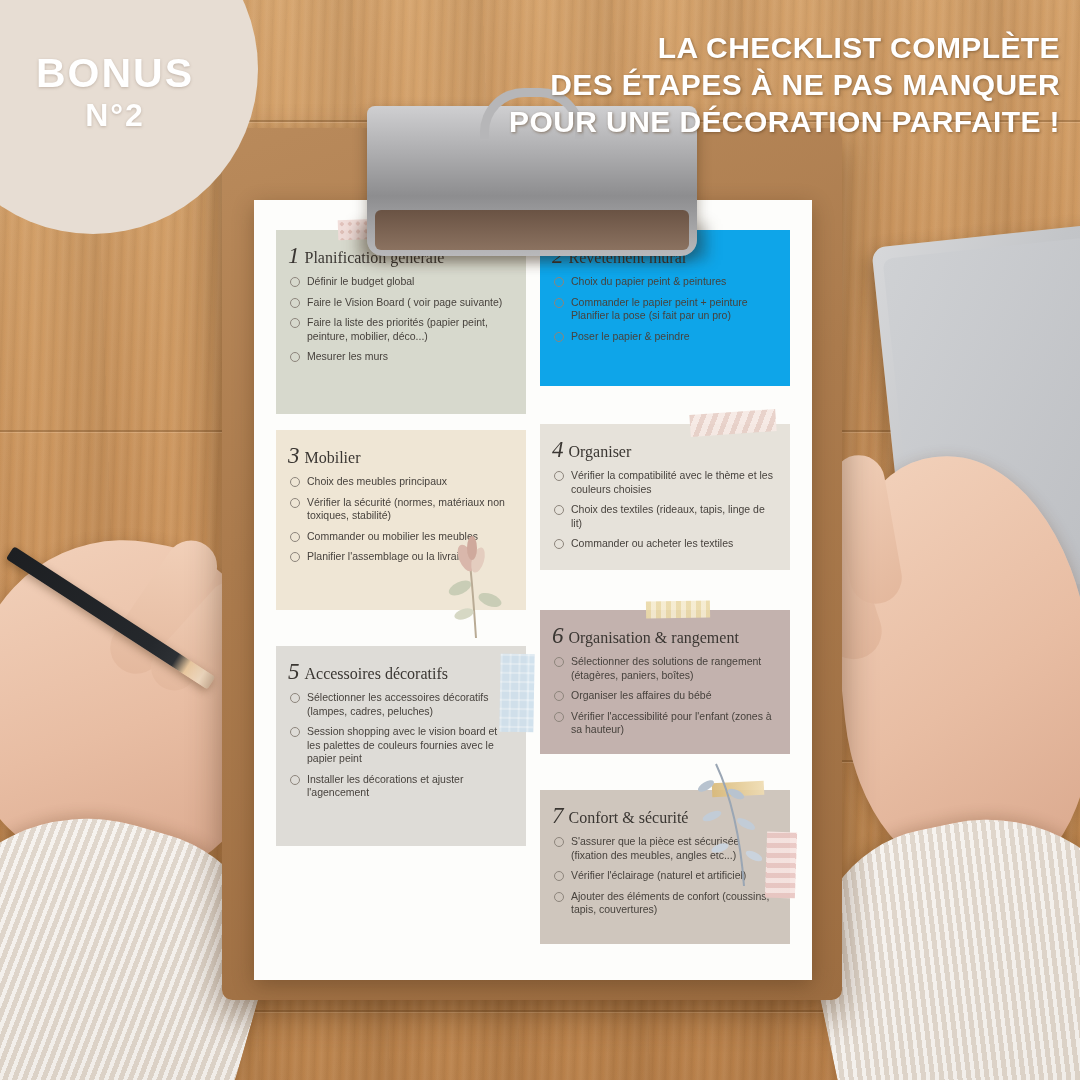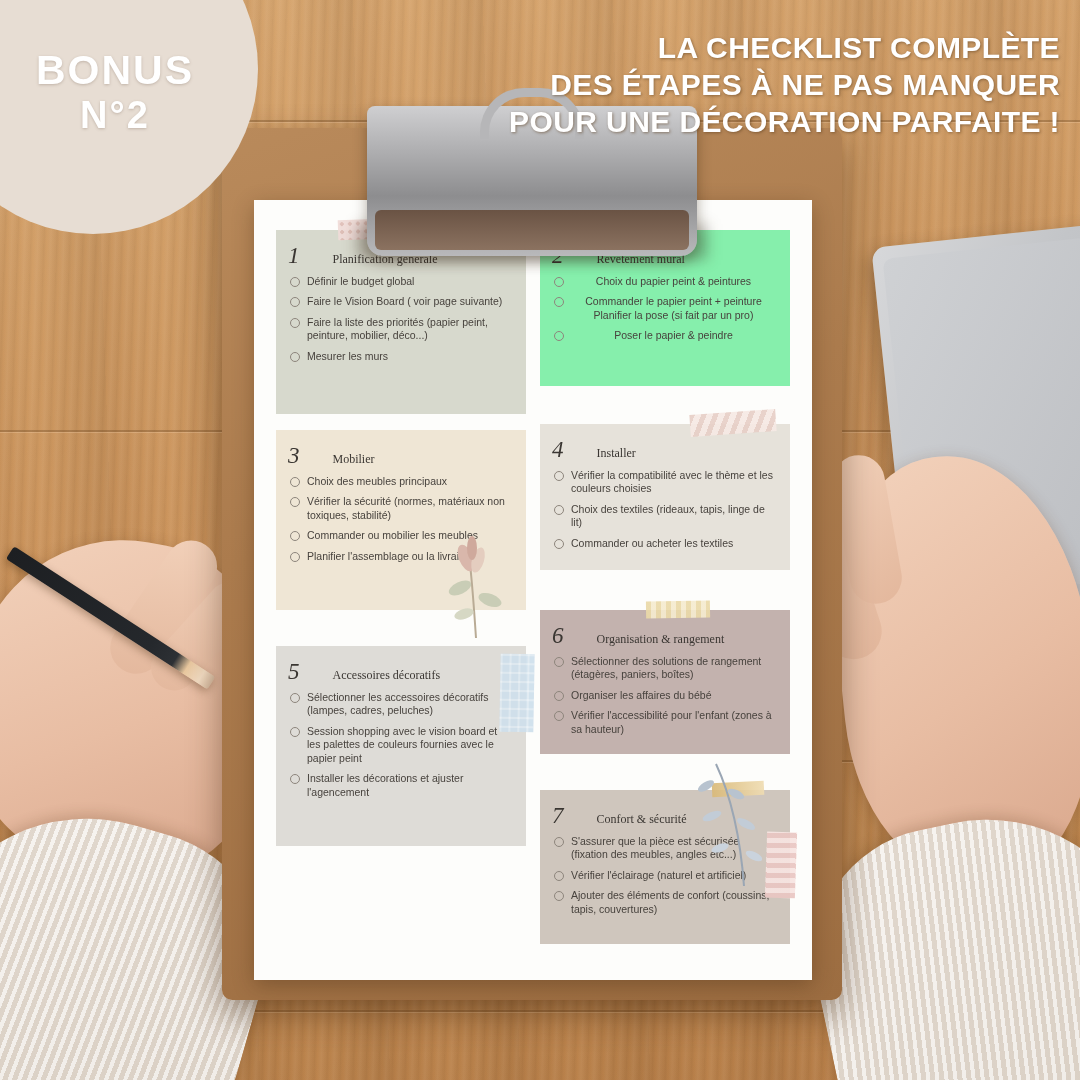--- a/index.html
+++ b/index.html
@@ -166,24 +166,23 @@
   }
   .num {
     font-family: "Liberation Serif", serif;
     font-style: italic;
     font-size: 23px;
     color: #3a3632;
     line-height: 1;
   }
   .title {
     font-family: "Liberation Serif", serif;
-    font-size: 12px;
+    font-size: 16px;
     color: #3a3632;
     line-height: 1.15;
-    margin-left: 28px;
   }
   ul.items { list-style: none; margin: 0; padding: 0; }
   ul.items li {
     position: relative;
     padding-left: 19px;
     margin-bottom: 7px;
     font-size: 10.5px;
     line-height: 1.28;
     color: #47423d;
   }
@@ -251,21 +250,21 @@
     z-index: 10;
     padding-top: 46px; padding-left: 44px;
   }
   .bonus-circle .l1, .bonus-circle .l2 {
     color: #ffffff;
     font-weight: bold;
     letter-spacing: 2px;
     text-shadow: 0 1px 3px rgba(120,100,85,0.35);
   }
   .bonus-circle .l1 { font-size: 41px; }
-  .bonus-circle .l2 { font-size: 38px; }
+  .bonus-circle .l2 { font-size: 32px; }
 
   .headline {
     position: absolute;
     right: 20px; top: 29px;
     z-index: 10;
     text-align: right;
   }
   .headline span {
     display: inline-block;
     color: #ffffff;
@@ -347,37 +346,37 @@
             <ul class="items">
               <li>Sélectionner les accessoires décoratifs (lampes, cadres, peluches)</li>
               <li>Session shopping avec le vision board et les palettes de couleurs fournies avec le papier peint</li>
               <li>Installer les décorations et ajuster l'agencement</li>
             </ul>
           </div>
         </div>
 
         <div class="col">
 
-          <div class="card" style="background:#86efac; height:160px;text-align:center;">
+          <div class="card" style="background:#0ea5e9; height:160px;">
             <div class="head">
               <span class="num">2</span>
               <span class="title">Revêtement mural</span>
             </div>
             <ul class="items">
               <li>Choix du papier peint &amp; peintures</li>
               <li>Commander le papier peint + peinture Planifier la pose (si fait par un pro)</li>
               <li>Poser le papier &amp; peindre</li>
             </ul>
           </div>
 
           <div class="card" style="background:#e6e2da; height:146px; margin-top:22px;">
             <div class="tape tape-stripe"></div>
             <div class="head">
               <span class="num">4</span>
-              <span class="title">Installer</span>
+              <span class="title">Organiser</span>
             </div>
             <ul class="items">
               <li>Vérifier la compatibilité avec le thème et les couleurs choisies</li>
               <li>Choix des textiles (rideaux, tapis, linge de lit)</li>
               <li>Commander ou acheter les textiles</li>
             </ul>
           </div>
 
           <div class="card" style="background:#c3b2ae; height:144px; margin-top:24px;">
             <div class="tape tape-yellow"></div>

